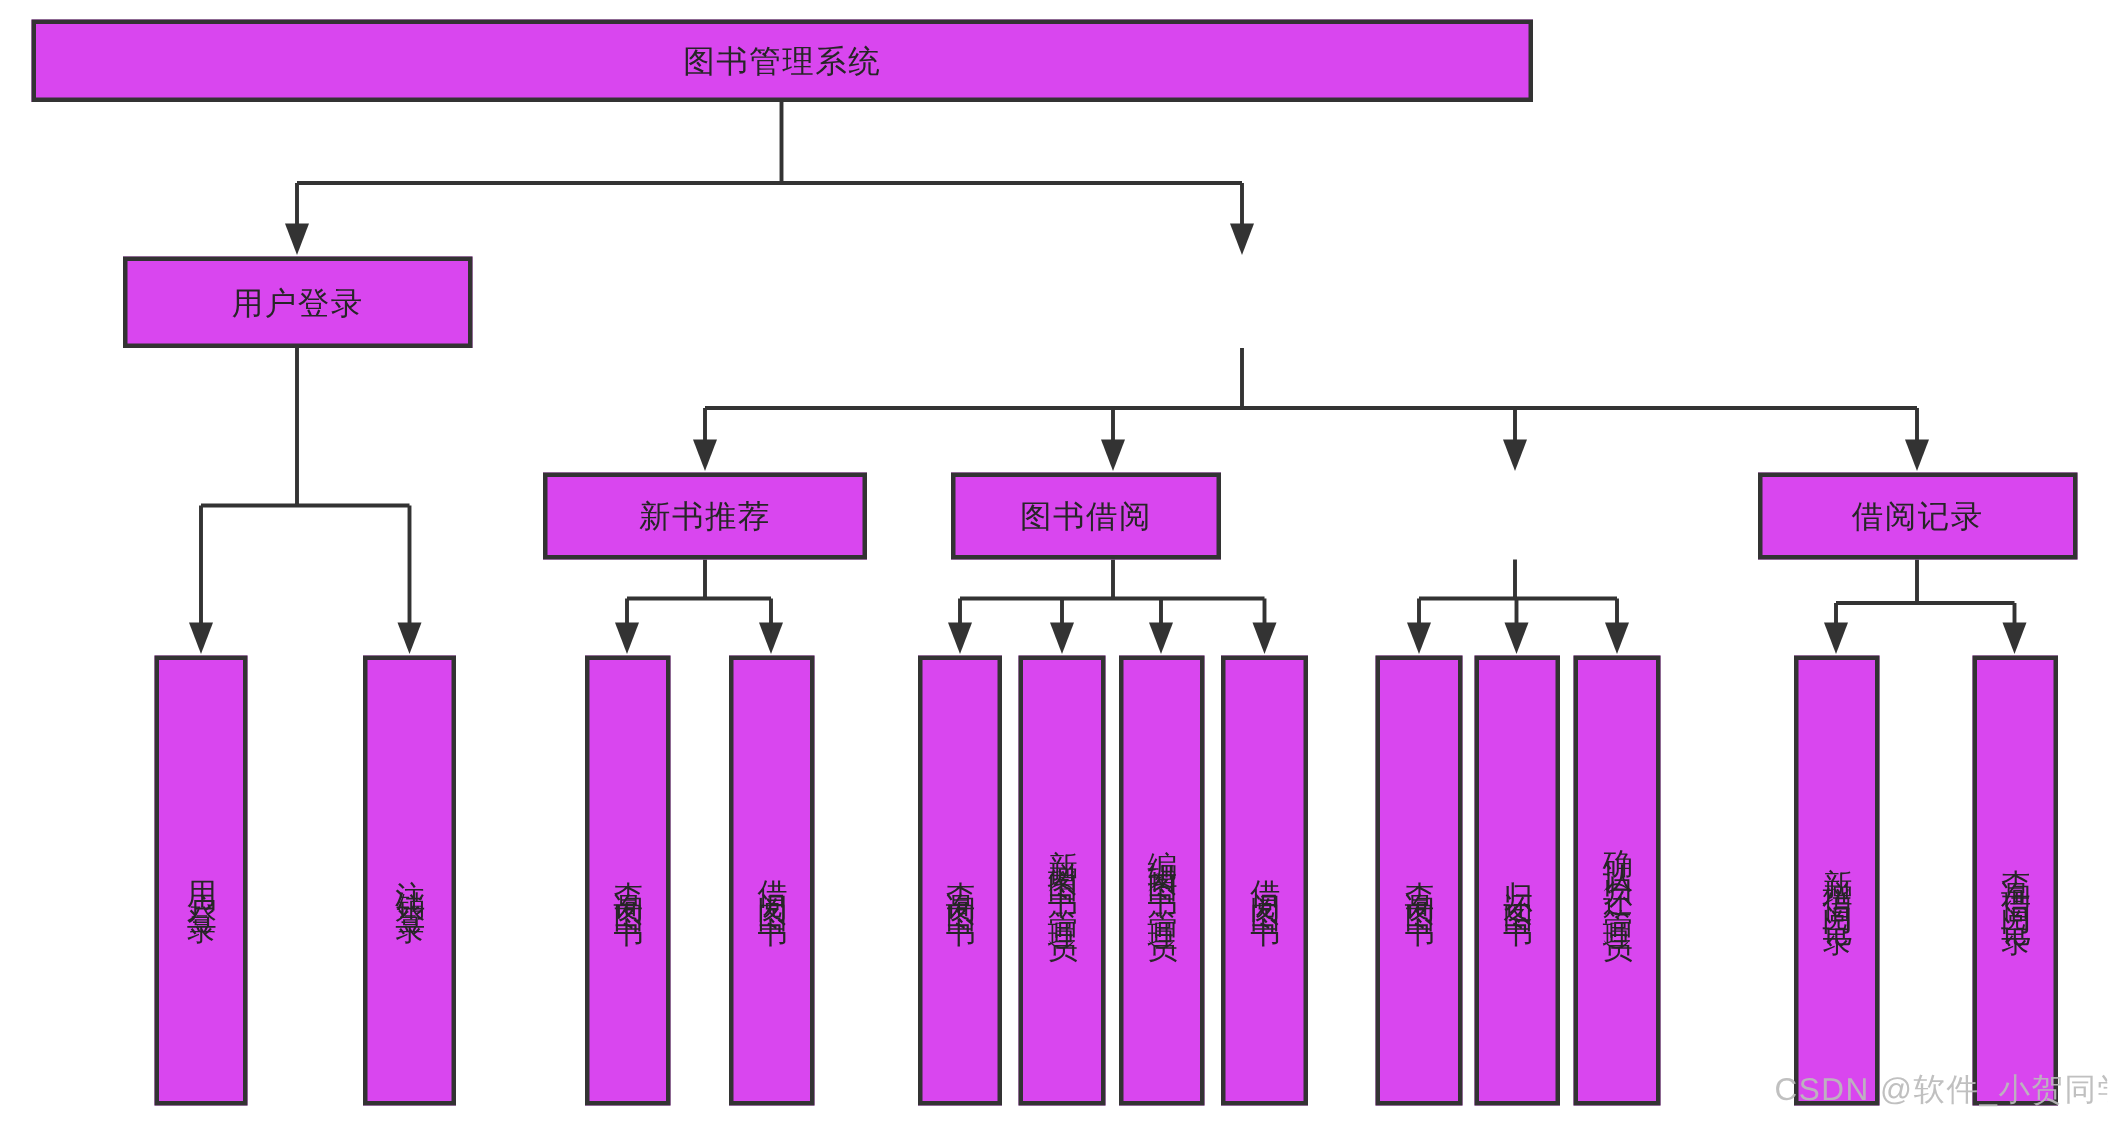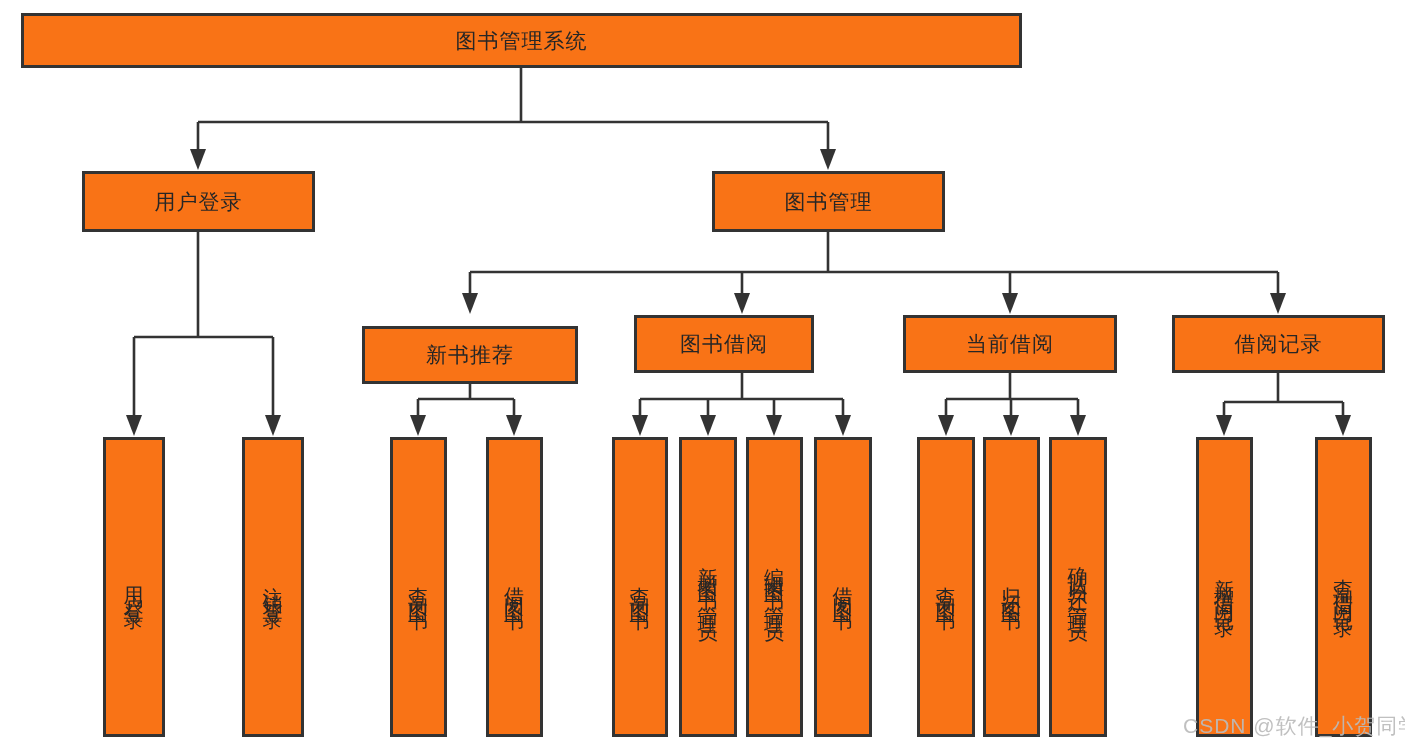--- a/index.html
+++ b/index.html
@@ -7,21 +7,21 @@
     position:relative;
     width:1405px;height:747px;
     background:#ffffff;
     font-family:"Liberation Sans","DejaVu Sans",sans-serif;
     overflow:hidden;
   }
   #connectors{position:absolute;left:0;top:0;z-index:1;}
   .box{
     position:absolute;
     box-sizing:border-box;
-    background:#f97316;
+    background:#d946ef;
     border:3px solid #333333;
     display:flex;
     align-items:center;
     justify-content:center;
     color:#262626;
     z-index:2;
     text-align:center;
   }
   .box.h{font-size:21px;letter-spacing:1px;}
   .box.v{
@@ -82,25 +82,23 @@
       <polygon points="1003,415 1019,415 1011,436"></polygon>
       <polygon points="1070,415 1086,415 1078,436"></polygon>
       <polygon points="1216,415 1232,415 1224,436"></polygon>
       <polygon points="1335,415 1351,415 1343,436"></polygon>
     </g>
   </svg>
 
   <div class="box h" style="left:21px;top:13px;width:1001px;height:55px">图书管理系统</div>
 
   <div class="box h" style="left:82px;top:171px;width:233px;height:61px">用户登录</div>
-  <div class="box h" style="left:712px;top:171px;width:233px;height:61px">图书管理</div>
 
-  <div class="box h" style="left:362px;top:326px;width:216px;height:58px">新书推荐</div>
+  <div class="box h" style="left:362px;top:315px;width:216px;height:58px">新书推荐</div>
   <div class="box h" style="left:634px;top:315px;width:180px;height:58px">图书借阅</div>
-  <div class="box h" style="left:903px;top:315px;width:214px;height:58px">当前借阅</div>
   <div class="box h" style="left:1172px;top:315px;width:213px;height:58px">借阅记录</div>
 
   <div class="box v" style="left:103px;top:437px;width:62px;height:300px">用户登录</div>
   <div class="box v" style="left:242px;top:437px;width:62px;height:300px">注销登录</div>
 
   <div class="box v" style="left:390px;top:437px;width:57px;height:300px">查询图书</div>
   <div class="box v" style="left:486px;top:437px;width:57px;height:300px">借阅图书</div>
 
   <div class="box v" style="left:612px;top:437px;width:56px;height:300px">查询图书</div>
   <div class="box v" style="left:679px;top:437px;width:58px;height:300px">新增图书（管理员）</div>

